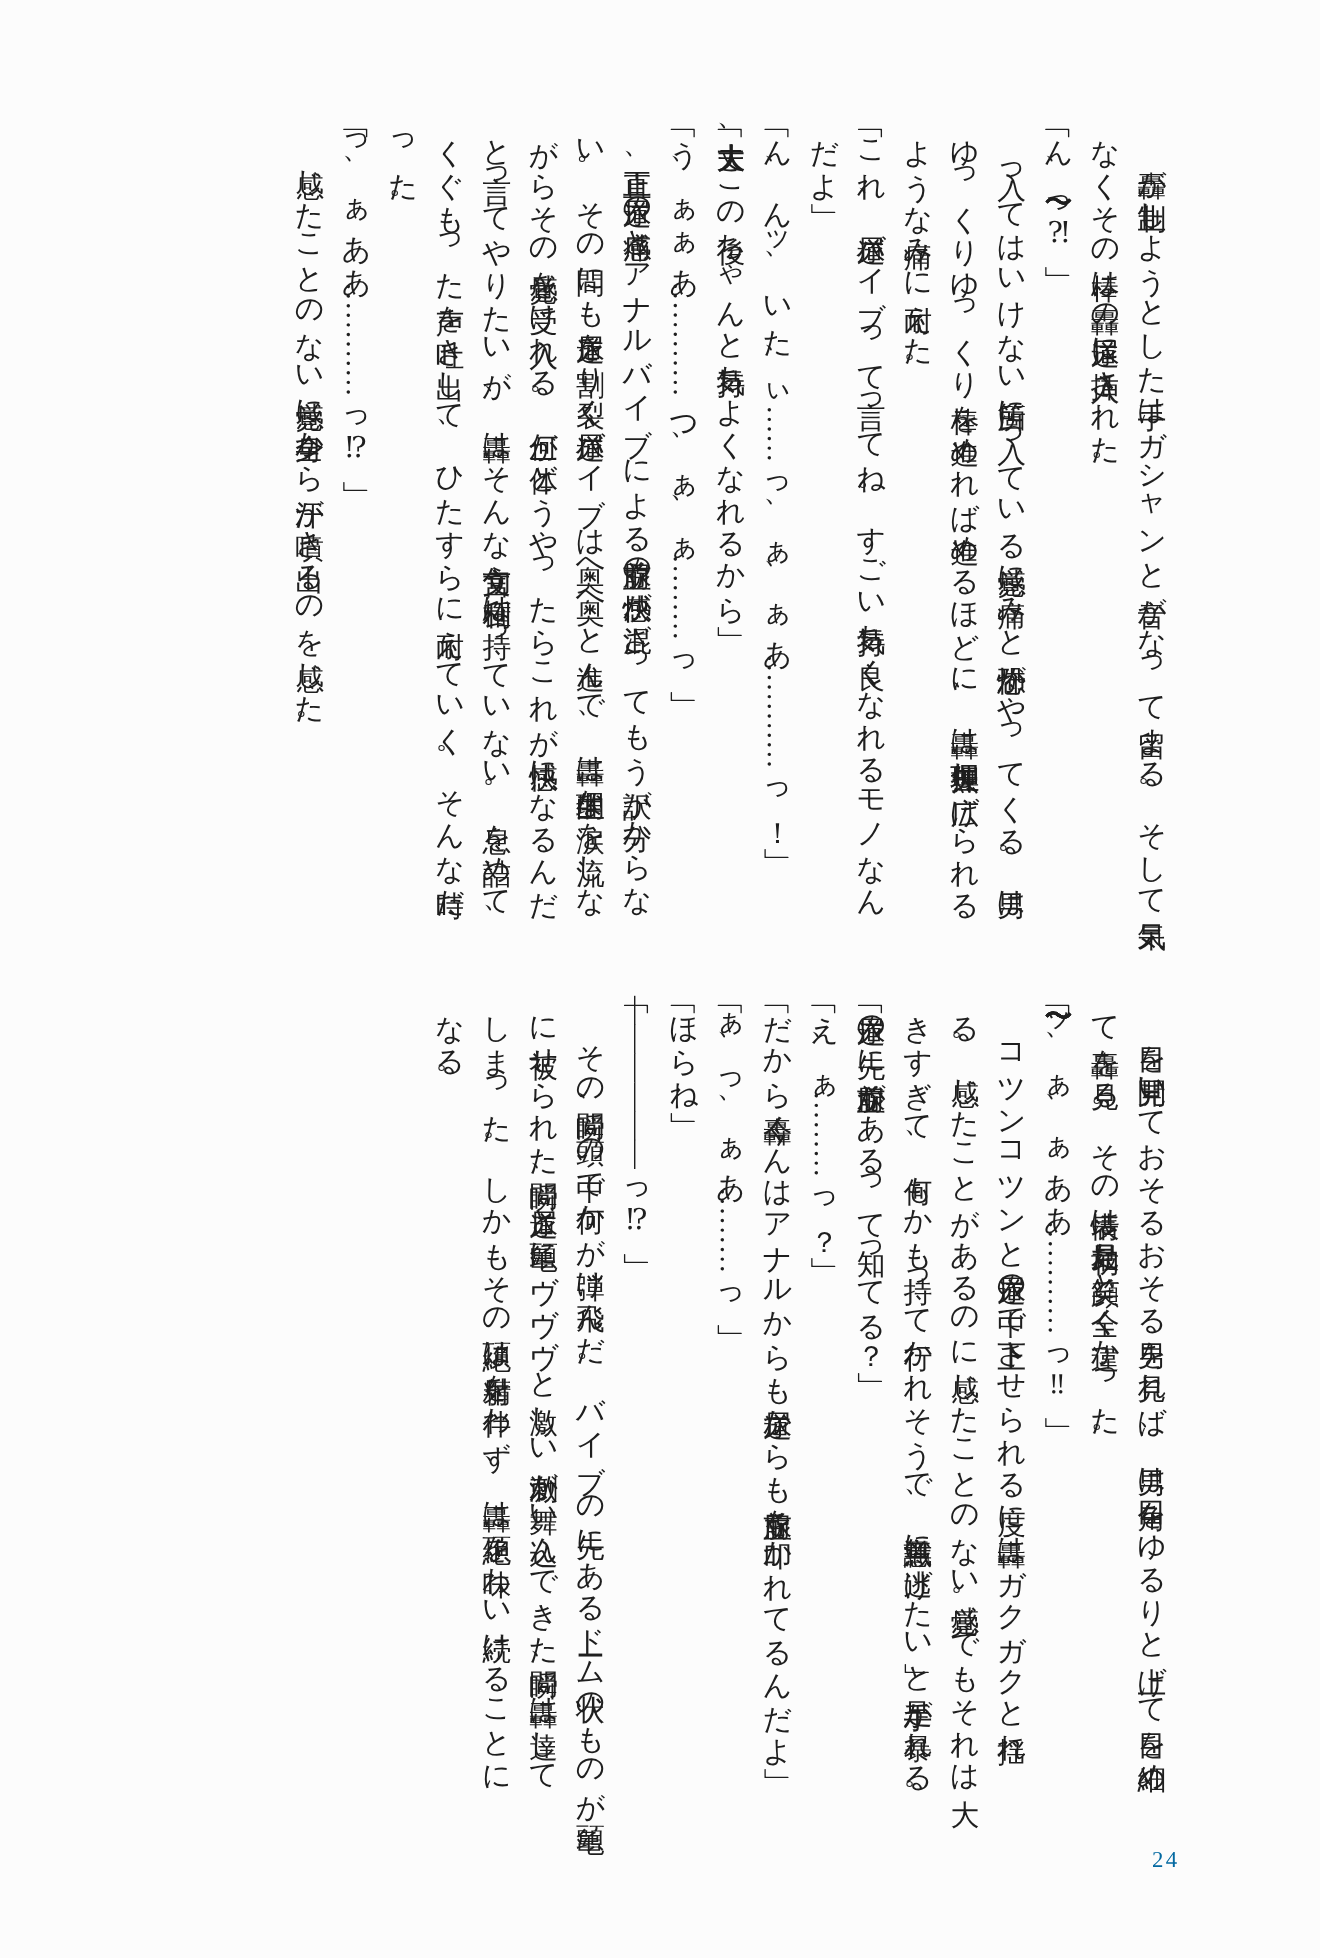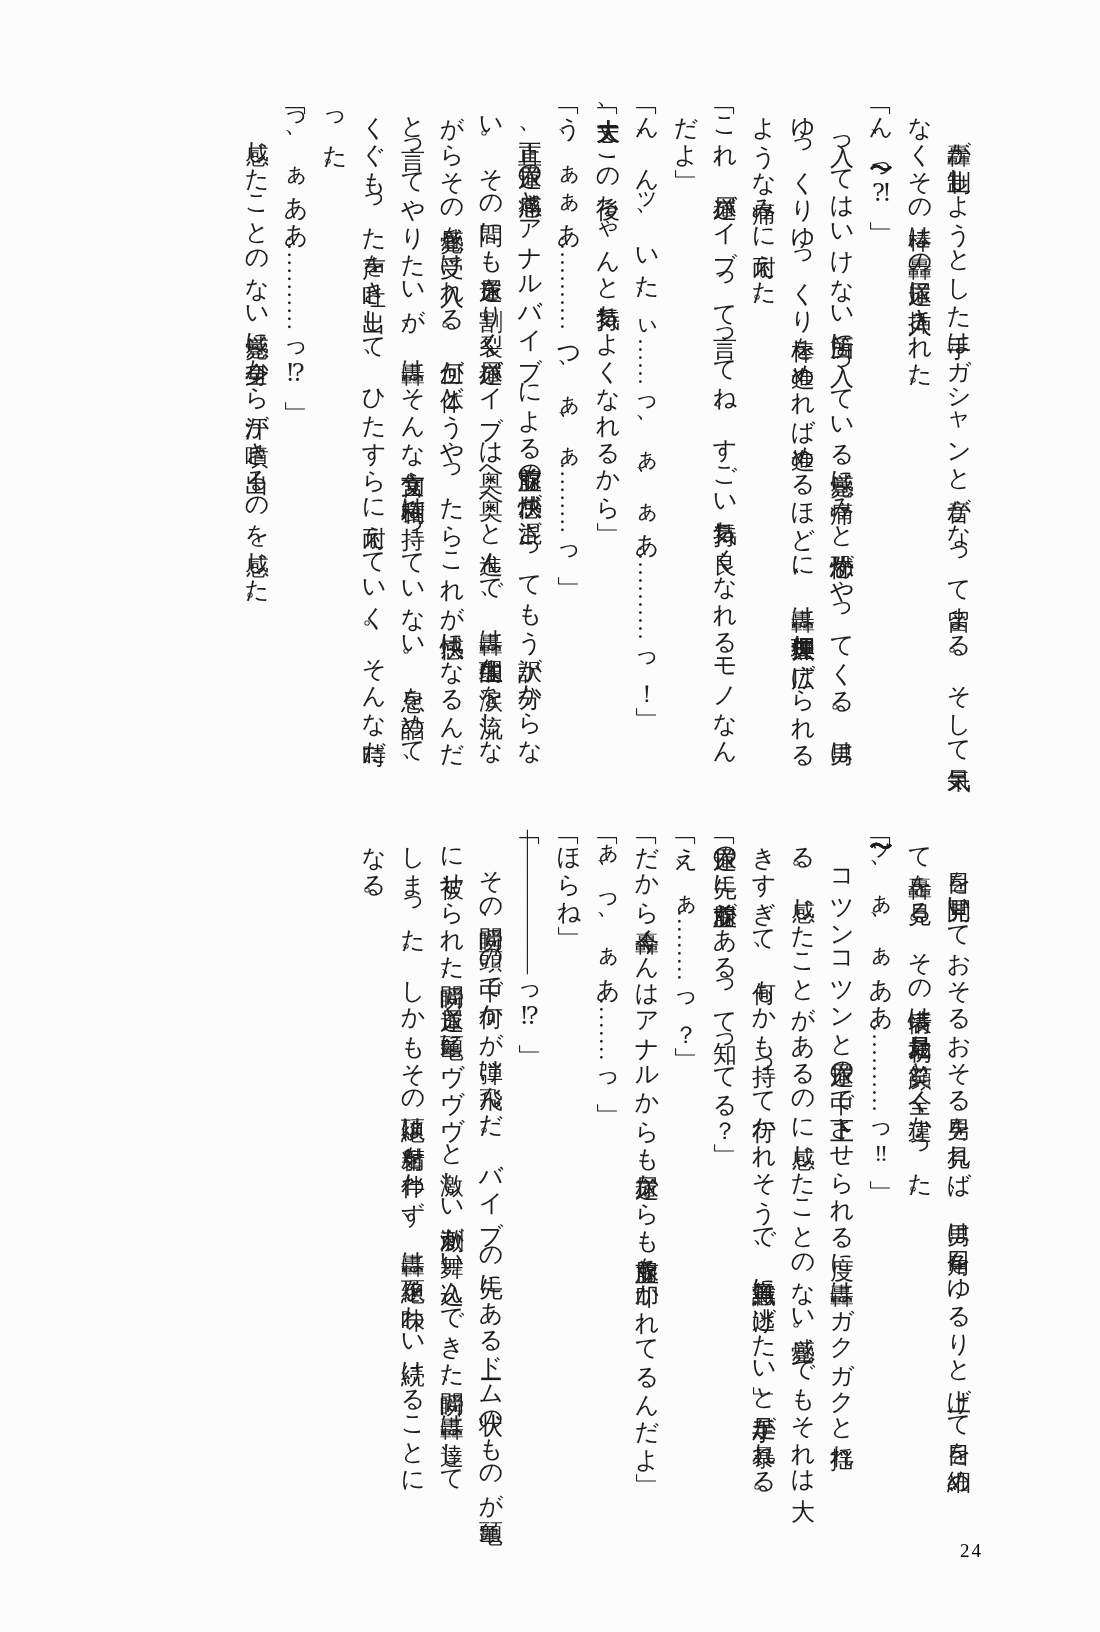--- a/index.html
+++ b/index.html
@@ -38,21 +38,21 @@
   }
   .vblock p.para.indent {
     text-indent: 1em;
   }
   .page-number {
     position: absolute;
     left: 960px;
     top: 1540px;
     font-size: 19px;
     letter-spacing: 2px;
-    color: #000000;
+    color: #0369a1;
   }
 </style>
 </head>
 <body>
 
 <div class="page">
 
   <div class="vblock upper">
       <p class="para indent">轟が制止しようとした手はガシャンと音がなって留まる。そして呆気なくその棒は轟の尿道に挿入された。</p>
       <p class="para">「ん、〜〜〜っ⁈」</p>

